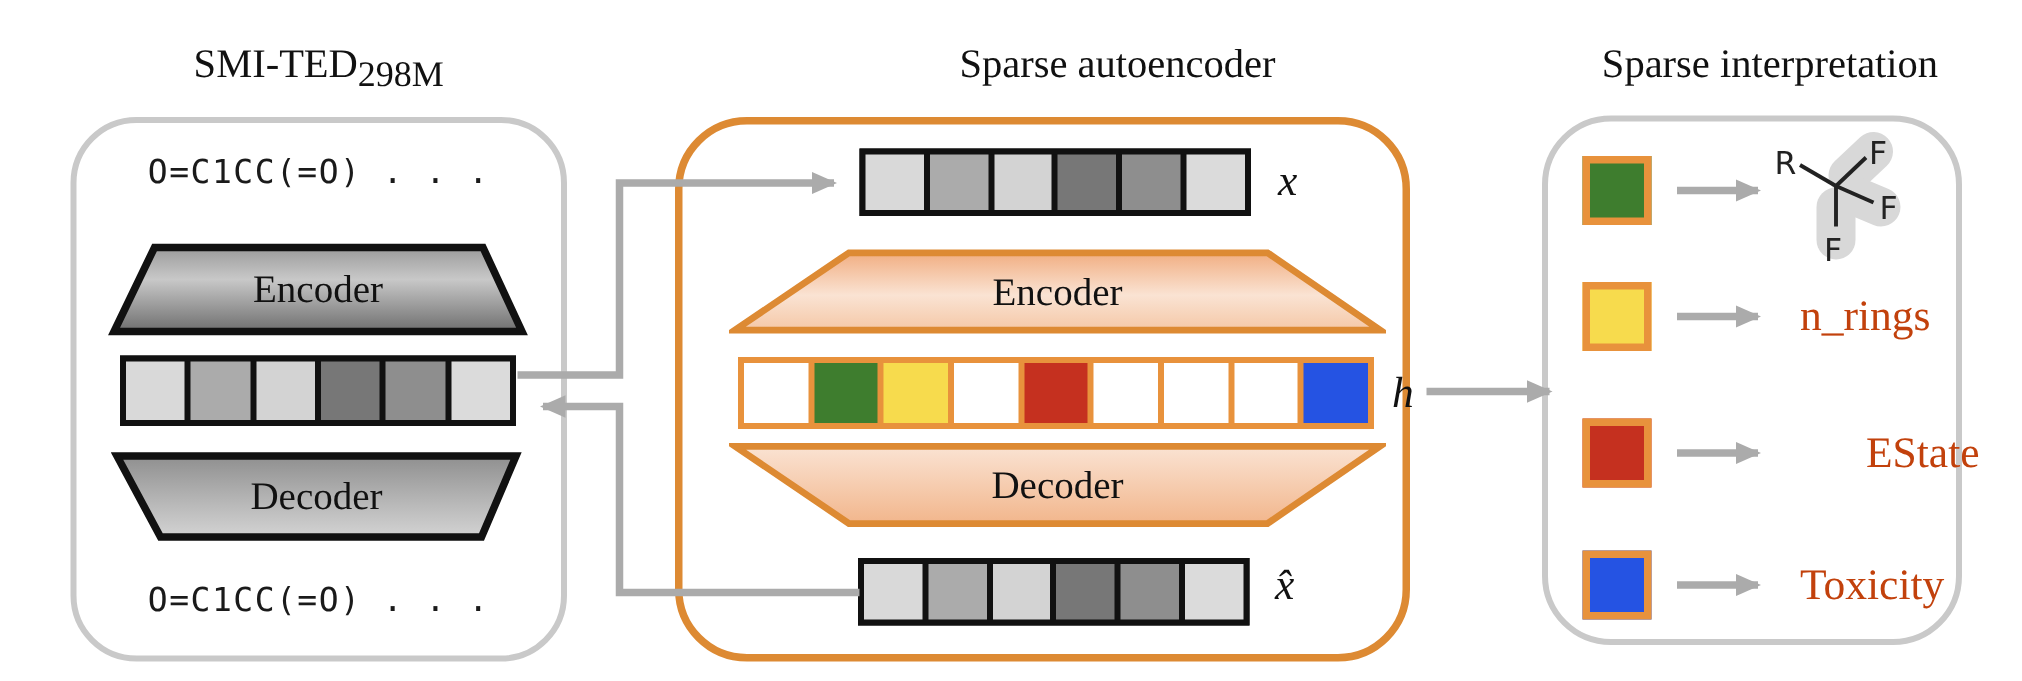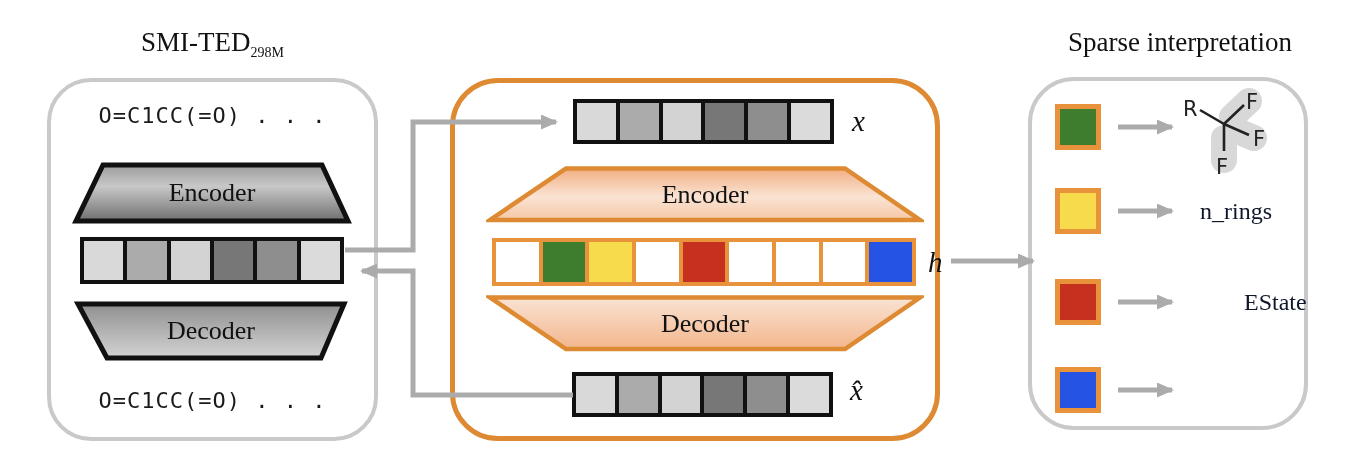--- a/index.html
+++ b/index.html
@@ -3,33 +3,33 @@
 <meta charset="utf-8">
 <style>
   html,body{margin:0;padding:0;background:#ffffff;}
   .canvas{position:relative;width:1348px;height:454px;background:#ffffff;overflow:hidden;
           font-family:"Liberation Serif", serif;color:#111;}
   .abs{position:absolute;}
   .panel{position:absolute;box-sizing:border-box;background:#fff;}
   .panel.gray{border:4px solid #c9c9c9;border-radius:44px;}
   .panel.orange{border:5px solid #dd8a33;border-radius:48px;}
   .diagram-title{position:absolute;text-align:center;font-size:27px;line-height:32px;color:#111;}
-  .diagram-title sub{font-size:14px;}
+  .diagram-title sub{font-size:24px;}
   .smiles{position:absolute;text-align:center;font-family:"DejaVu Sans Mono", monospace;
           font-size:22px;letter-spacing:1px;color:#1a1a1a;white-space:nowrap;}
   .trap-label{position:absolute;display:flex;align-items:center;justify-content:center;
               font-size:26px;color:#111;pointer-events:none;}
   .vector{position:absolute;box-sizing:border-box;display:flex;gap:4px;}
   .vector.blackv{border:4px solid #111;background:#111;}
   .vector.orangev{border:4px solid #e8923c;background:#e8923c;}
   .vector .cell{flex:1 1 0;}
   .math-label{position:absolute;display:flex;align-items:center;font-style:italic;
               font-size:29px;color:#111;}
   .swatch{position:absolute;width:46px;height:46px;box-sizing:border-box;border:5px solid #e8923c;}
-  .feature-label{position:absolute;display:flex;align-items:center;font-size:24px;color:#0f172a;white-space:nowrap;font-family:Liberation Serif, serif;}
+  .feature-label{position:absolute;display:flex;align-items:center;font-size:29px;color:#c2410c;white-space:nowrap;font-family:Liberation Serif, serif;}
   svg{display:block;}
   .overlay{position:absolute;left:0;top:0;pointer-events:none;}
 </style>
 </head>
 <body>
 
 <div class="canvas">
 
   <div class="diagram-title" style="left:47px;top:26px;width:331px;"><span>SMI-TED</span><sub>298M</sub></div>
 
@@ -65,20 +65,21 @@
           <stop offset="60%" stop-color="#b9b9b9"></stop>
         <stop offset="100%" stop-color="#d3d3d3"></stop>
       </linearGradient>
     </defs>
     <polygon points="4,3 270,3 247,57 33,57" fill="url(#gmetal2)" stroke="#111" stroke-width="5"></polygon>
   </svg>
   <div class="trap-label" style="left:74px;top:301px;width:274px;height:60px;">Decoder</div>
 
   <div class="smiles" style="left:47px;top:388px;width:331px;">O=C1CC(=O) . . .</div>
 
+  <div class="diagram-title" style="left:500px;top:26px;width:490px;">Sparse autoencoder</div>
 
   <div class="panel orange" style="left:450px;top:78px;width:490px;height:363px;"></div>
 
   <div class="vector blackv" style="left:573px;top:99px;width:261px;height:45px;">
       <div class="cell" style="background: rgb(217, 217, 217);"></div>
       <div class="cell" style="background: rgb(171, 171, 171);"></div>
       <div class="cell" style="background: rgb(211, 211, 211);"></div>
       <div class="cell" style="background: rgb(119, 119, 119);"></div>
       <div class="cell" style="background: rgb(142, 142, 142);"></div>
       <div class="cell" style="background: rgb(219, 219, 219);"></div>
@@ -155,20 +156,21 @@
     <g font-family="DejaVu Sans, sans-serif" font-size="21" fill="#222">
       <text x="3" y="32">R</text>
       <text x="66" y="25">F</text>
       <text x="73" y="62">F</text>
       <text x="36" y="90">F</text>
     </g>
   </svg>
 
   <div class="feature-label" style="left:1200px;top:188px;height:46px;">n_rings</div>
   <div class="feature-label" style="left:1200px;top:279px;height:46px;margin-left:44px;">EState</div>
+  <div class="feature-label" style="left:1200px;top:367px;height:46px;">Toxicity</div>
 
   <svg class="overlay" width="1348" height="454" viewBox="0 0 1348 454">
     <defs>
       <marker id="ah" markerUnits="userSpaceOnUse" markerWidth="17" markerHeight="15" refX="15" refY="7.5" orient="auto">
         <path d="M0,0 L17,7.5 L0,15 Z" fill="#ababab"></path>
       </marker>
     </defs>
     <g stroke="#ababab" stroke-width="5" fill="none">
       <path d="M345,250 L413,250 L413,122 L556,122" marker-end="url(#ah)"></path>
       <path d="M573,395 L413,395 L413,271 L362,271" marker-end="url(#ah)"></path>

